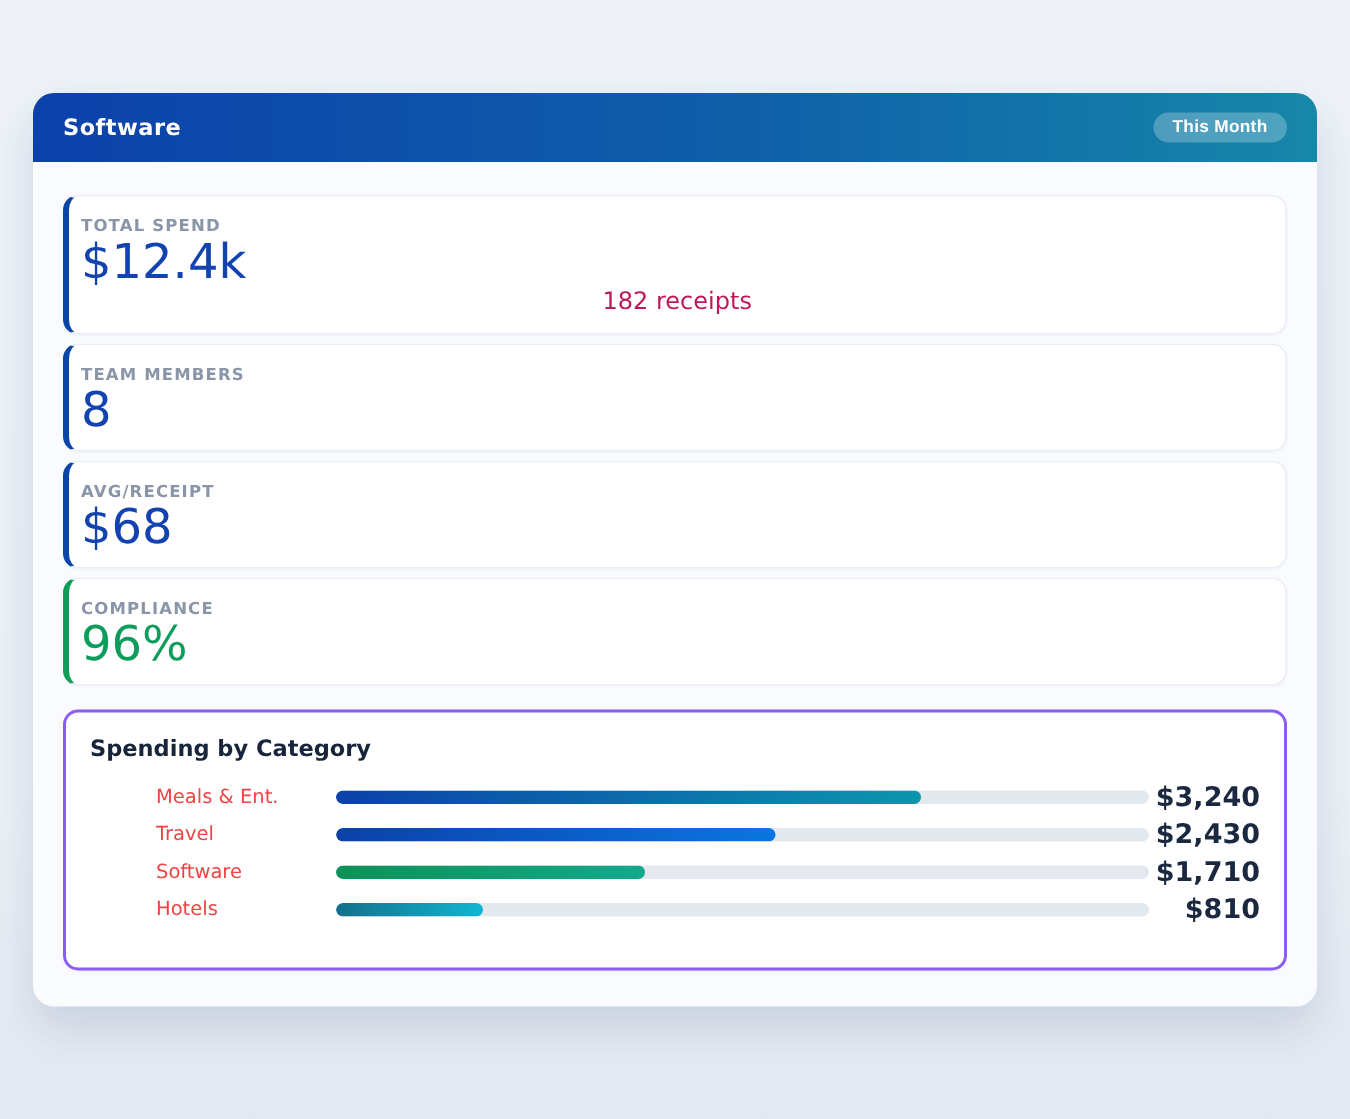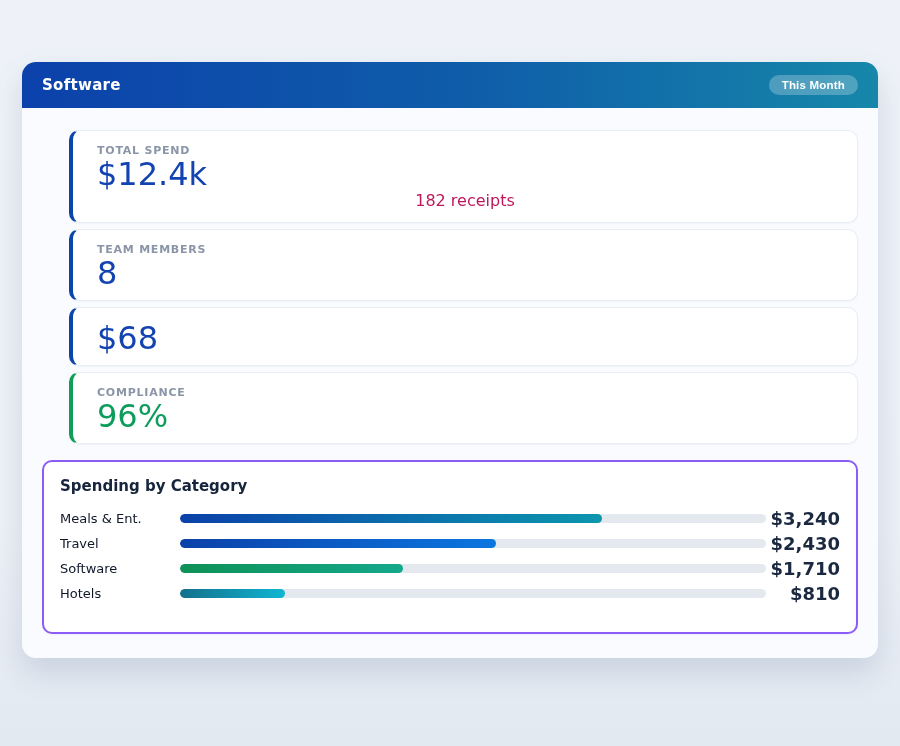--- a/index.html
+++ b/index.html
@@ -22,36 +22,35 @@
   }
   .hdr-title { color:#ffffff; font-size:15px; font-weight:bold; letter-spacing:.3px; }
   .badge {
     background:rgba(255,255,255,.25); color:#ffffff;
     font-size:11.5px; font-weight:bold; letter-spacing:.2px;
     padding:4px 13px; border-radius:999px; border:none; cursor:pointer;
   }
   .content { padding:22px 20px 24px; }
   .stat {
     background:#ffffff; border:1px solid #e9edf4; border-left:4px solid #0a45a8;
-    border-radius:10px; padding:13px 24px 12px; margin-bottom:6px;
+    border-radius:10px; padding:13px 8px 12px; margin-bottom:6px;
     box-shadow:0 1px 2px rgba(60,80,120,.05);
-    margin-left:27px;
   }
   .stat-label { color:#8a95a8; font-size:11px; font-weight:bold; letter-spacing:.07em; }
   .stat-value { font-size:32px; font-weight:normal; color:#1243b0; line-height:30px; margin-top:2px; }
   .stat-sub { color:#be185d; font-size:16px; margin-top:2px;text-align:center; }
   .stat-sub:empty { display:none; }
   .chart-card {
     background:#ffffff; border:2px solid #8b5cf6; border-radius:10px;
     margin-top:16px; padding:15px 16px 26px;
     box-shadow:0 1px 2px rgba(60,80,120,.05);
   }
   .chart-title { color:#16243c; font-size:15px; font-weight:bold; margin-bottom:11px; }
   .row { display:flex; align-items:center; height:25px; }
-  .row-label { width:120px; color:#0f172a; font-size:13px; }
+  .row-label { width:120px; color:#ef4444; font-size:13px;margin-left:44px; }
   .track { flex:1; height:9px; border-radius:5px; background:#e4e9f0; overflow:hidden; position:relative; }
   .fill { height:100%; border-radius:5px; }
   .row-value { width:74px; text-align:right; color:#1b2940; font-size:18px; font-weight:bold; }
 </style>
 </head>
 <body>
 
 <div class="panel">
   <div class="hdr">
     <div class="hdr-title">Software</div>
@@ -65,20 +64,21 @@
       <div class="stat-value" style="color: rgb(18, 67, 176);">$12.4k</div>
       <div class="stat-sub">182 receipts</div>
     </div>
 
     <div class="stat" style="border-left-color: rgb(10, 69, 168);">
       <div class="stat-label">TEAM MEMBERS</div>
       <div class="stat-value" style="color: rgb(18, 67, 176);">8</div>
     </div>
 
     <div class="stat" style="border-left-color: rgb(10, 69, 168);">
+      <div class="stat-label">AVG/RECEIPT</div>
       <div class="stat-value" style="color: rgb(18, 67, 176);">$68</div>
 
     </div>
 
     <div class="stat" style="border-left-color: rgb(15, 157, 88);">
       <div class="stat-label">COMPLIANCE</div>
       <div class="stat-value" style="color: rgb(12, 156, 92);">96%</div>
 
     </div>
 

